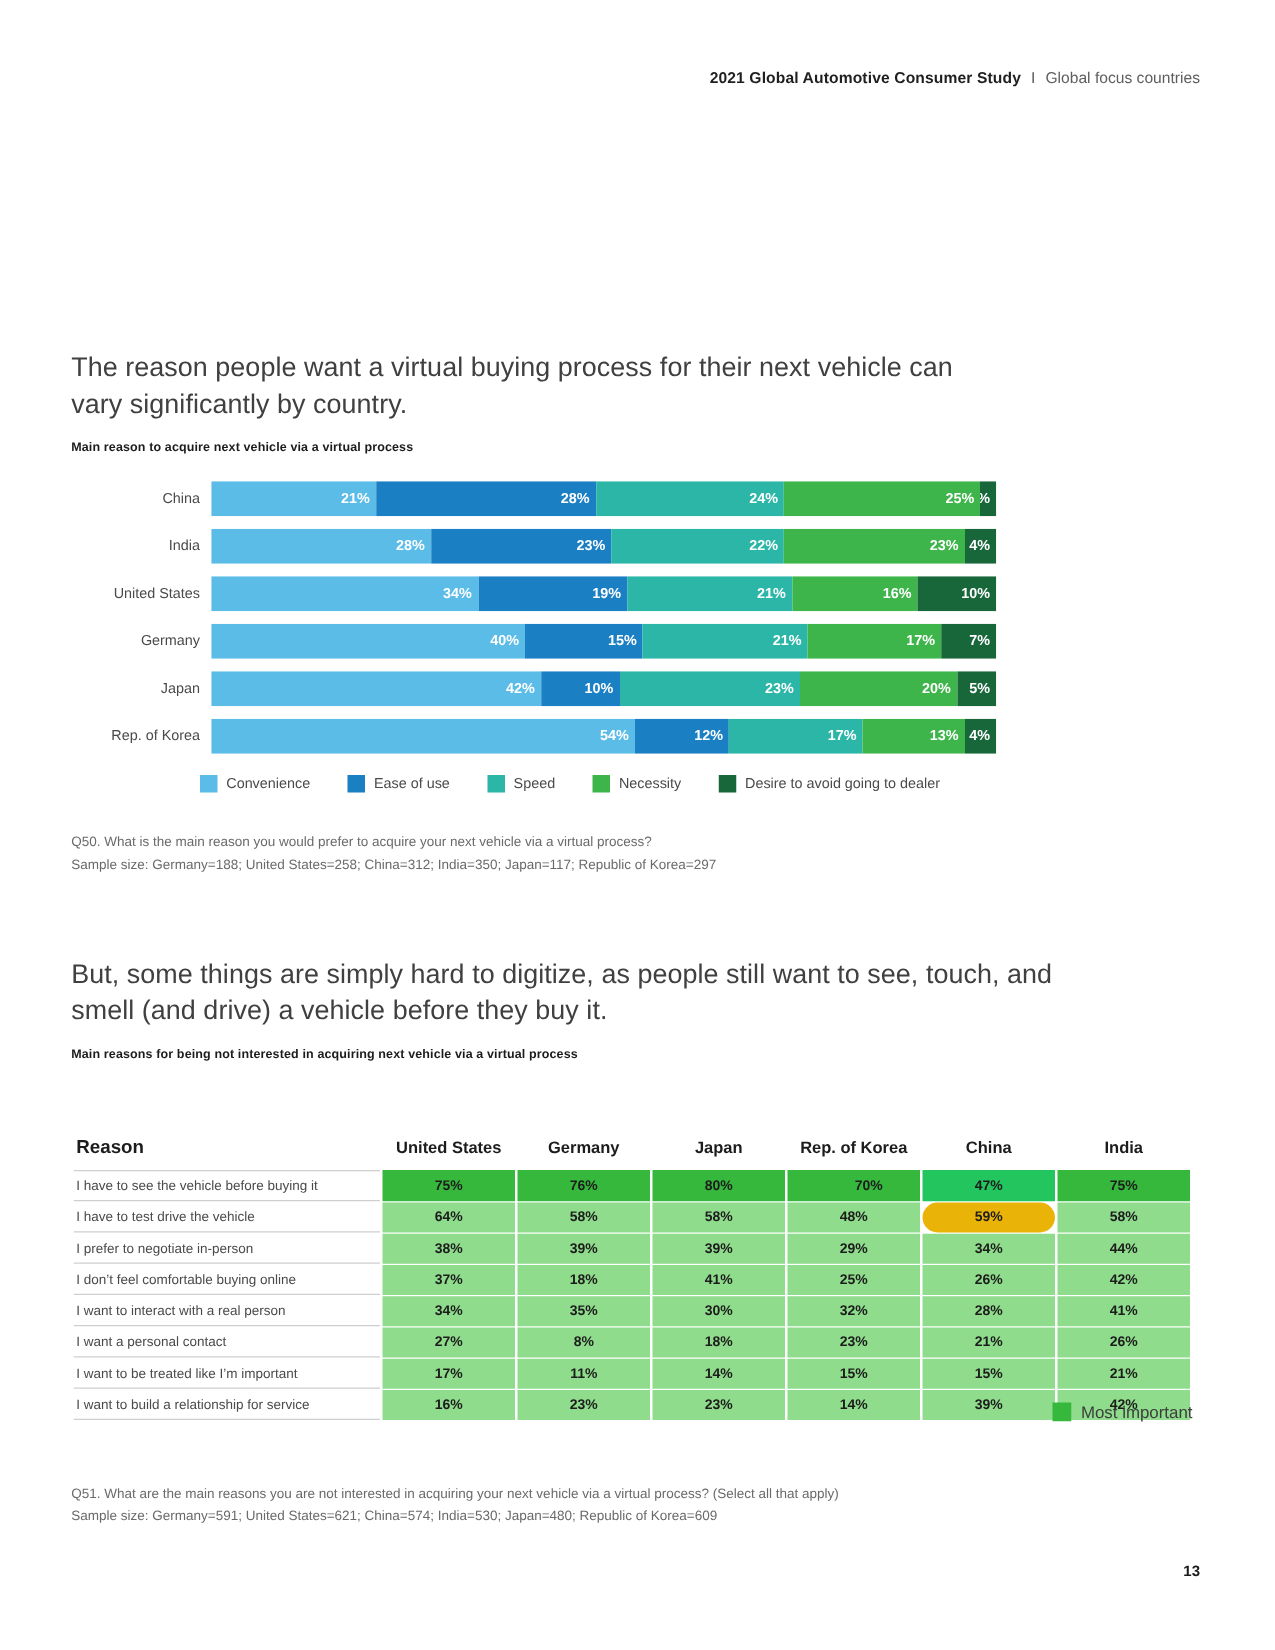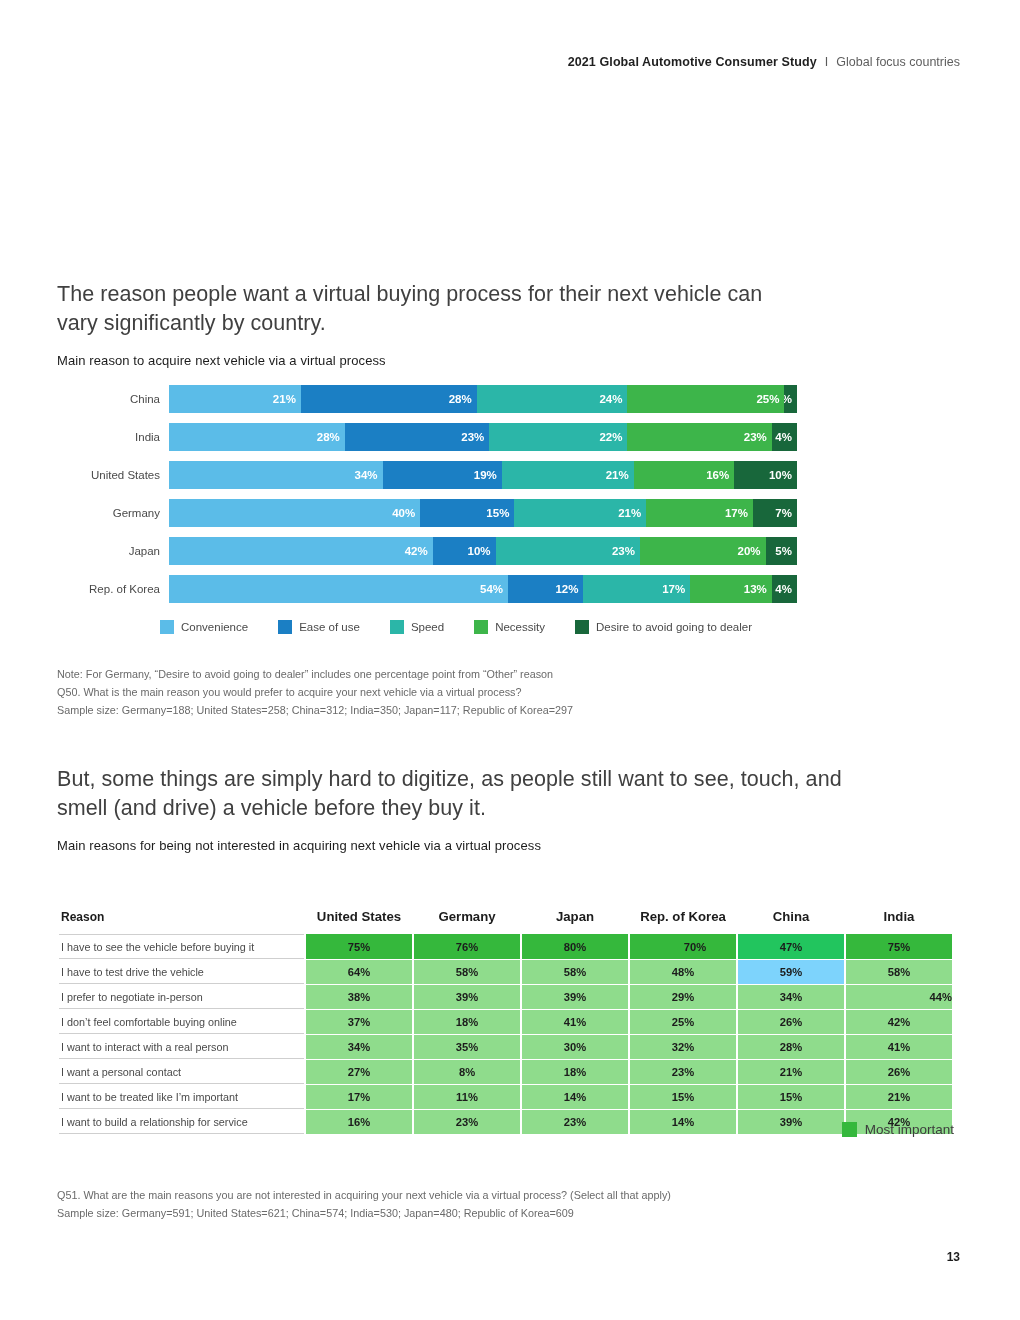--- a/index.html
+++ b/index.html
@@ -57,22 +57,22 @@
     font-weight: 300;
     color: #404040;
     letter-spacing: .05px;
   }
   #lede-1 { top: 280px; }
   #lede-2 { top: 765px; width: 800px; }
 
   .section-subhead {
     position: absolute;
     left: 57px;
-    font-size: 13px;
-    font-weight: normal;
+    font-size: 10px;
+    font-weight: bold;
     color: #1c1c1c;
     letter-spacing: .1px;
   }
   #subhead-1 { top: 353px; }
   #subhead-2 { top: 838px; }
 
   
   #chart1 {
     position: absolute;
     left: 57px;
@@ -159,21 +159,21 @@
     width: 897px;
   }
   table.matrix {
     border-collapse: separate;
     border-spacing: 2px 1px;
     width: 897px;
     table-layout: fixed;
   }
   table.matrix th.reason-head {
     text-align: left;
-    font-size: 12px;
+    font-size: 15px;
     font-weight: bold;
     color: #1c1c1c;
     padding: 0 0 9px 2px;
     width: 243px;
   }
   table.matrix th.country-head {
     font-size: 13.2px;
     font-weight: bold;
     color: #1c1c1c;
     padding: 0 0 9px 0;
@@ -313,21 +313,20 @@
         <span class="legend-sw" style="background: rgb(61, 181, 74);"></span>
         <span class="legend-txt">Necessity</span>
       </div>
       <div class="legend-item">
         <span class="legend-sw" style="background: rgb(24, 103, 59);"></span>
         <span class="legend-txt">Desire to avoid going to dealer</span>
       </div>
     </div>
 
   <div class="notes" id="notes-1">
-      <div>Note: For Germany, “Desire to avoid going to dealer” includes one percentage point from “Other” reason</div>
       <div>Q50. What is the main reason you would prefer to acquire your next vehicle via a virtual process?</div>
       <div>Sample size: Germany=188; United States=258; China=312; India=350; Japan=117; Republic of Korea=297</div>
     </div>
 
   <div class="section-lede" id="lede-2">But, some things are simply hard to digitize, as people still want to see, touch, and smell (and drive) a vehicle before they buy it.</div>
   <div class="section-subhead" id="subhead-2">Main reasons for being not interested in acquiring next vehicle via a virtual process</div>
 
   <div id="table1">
       <table class="matrix">
         <thead>
@@ -350,31 +349,31 @@
             <td class="val-cell" style="background: rgb(53, 184, 60); padding-left: 24px;">70%</td>
             <td class="val-cell" style="background: #22c55e;">47%</td>
             <td class="val-cell" style="background: rgb(53, 184, 60);">75%</td>
           </tr>
           <tr class="data-row">
             <td class="reason-cell">I have to test drive the vehicle</td>
             <td class="val-cell" style="background: rgb(143, 220, 140);">64%</td>
             <td class="val-cell" style="background: rgb(143, 220, 140);">58%</td>
             <td class="val-cell" style="background: rgb(143, 220, 140);">58%</td>
             <td class="val-cell" style="background: rgb(143, 220, 140);">48%</td>
-            <td class="val-cell" style="background: #7dd3fc;">59%</td>
+            <td class="val-cell" style="background: #eab308; border-radius: 12px;">59%</td>
             <td class="val-cell" style="background: rgb(143, 220, 140);">58%</td>
           </tr>
           <tr class="data-row">
             <td class="reason-cell">I prefer to negotiate in-person</td>
             <td class="val-cell" style="background: rgb(143, 220, 140);">38%</td>
             <td class="val-cell" style="background: rgb(143, 220, 140);">39%</td>
             <td class="val-cell" style="background: rgb(143, 220, 140);">39%</td>
             <td class="val-cell" style="background: rgb(143, 220, 140);">29%</td>
             <td class="val-cell" style="background: rgb(143, 220, 140);">34%</td>
-            <td class="val-cell" style="background: rgb(143, 220, 140); text-align: right;">44%</td>
+            <td class="val-cell" style="background: rgb(143, 220, 140);">44%</td>
           </tr>
           <tr class="data-row">
             <td class="reason-cell">I don’t feel comfortable buying online</td>
             <td class="val-cell" style="background: rgb(143, 220, 140);">37%</td>
             <td class="val-cell" style="background: rgb(143, 220, 140);">18%</td>
             <td class="val-cell" style="background: rgb(143, 220, 140);">41%</td>
             <td class="val-cell" style="background: rgb(143, 220, 140);">25%</td>
             <td class="val-cell" style="background: rgb(143, 220, 140);">26%</td>
             <td class="val-cell" style="background: rgb(143, 220, 140);">42%</td>
           </tr>

